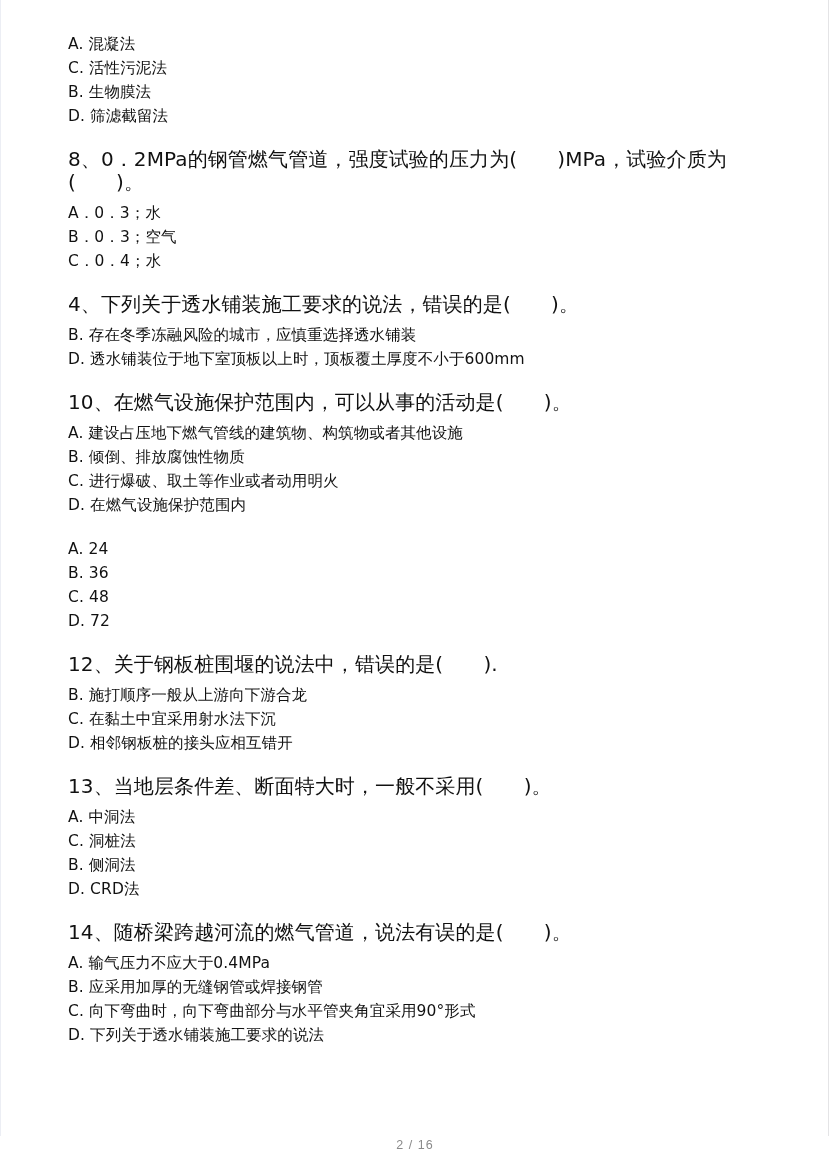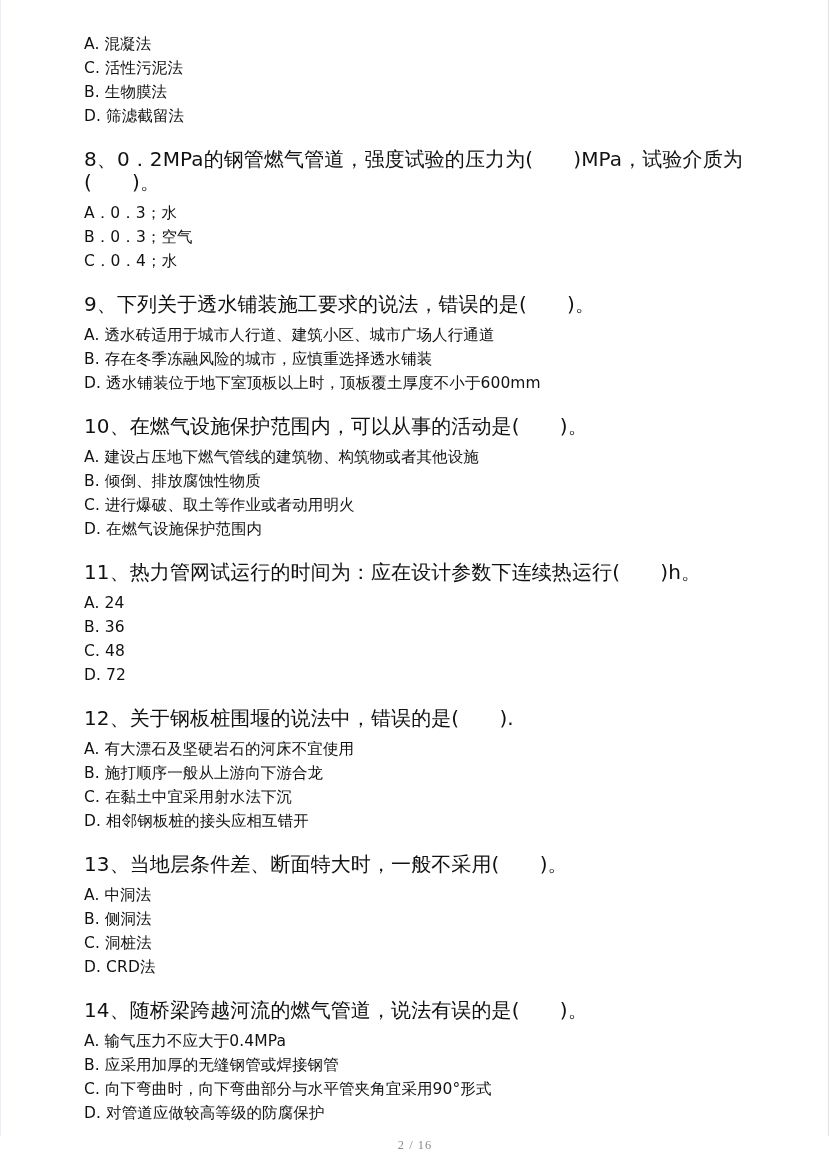--- a/index.html
+++ b/index.html
@@ -39,21 +39,20 @@
     width: 1px;
     height: 1136px;
     background: #e4e4e6;
   }
 
   #content {
     position: absolute;
     left: 68px;
     top: 32px;
     width: 700px;
-    margin-left: 16px;
   }
 
   .question-block {
     margin-bottom: 20px;
   }
 
   .q-stem {
     font-size: 20px;
     line-height: 23px;
     margin-bottom: 7px;
@@ -78,21 +77,21 @@
   #orphan-options {
     margin-bottom: 20px;
   }
 
   #footer {
     position: absolute;
     left: 0px;
     top: 1138px;
     width: 830px;
     text-align: center;
-    font-family: Liberation Serif, serif;
+    font-family: Liberation Sans, sans-serif;
     font-size: 12.5px;
     color: #8a8a8a;
     letter-spacing: 1px;
   }
 </style>
 </head>
 <body>
 
 <div id="page">
 
@@ -113,75 +112,72 @@
     <div class="question-block">
       <div class="q-stem">8、0．2MPa的钢管燃气管道，强度试验的压力为(　　)MPa，试验介质为(　　)。</div>
       <ul class="options">
         <li class="option">A．0．3；水</li>
         <li class="option">B．0．3；空气</li>
         <li class="option">C．0．4；水</li>
       </ul>
     </div>
 
     <div class="question-block">
-      <div class="q-stem">9、下列关于透水铺装施工要求的说法，错误的是(　　)。</div>
+      <div class="q-stem">4、下列关于透水铺装施工要求的说法，错误的是(　　)。</div>
       <ul class="options">
-        <li class="option">A. 透水砖适用于城市人行道、建筑小区、城市广场人行通道</li>
         <li class="option">B. 存在冬季冻融风险的城市，应慎重选择透水铺装</li>
         <li class="option">D. 透水铺装位于地下室顶板以上时，顶板覆土厚度不小于600mm</li>
       </ul>
     </div>
 
     <div class="question-block">
       <div class="q-stem">10、在燃气设施保护范围内，可以从事的活动是(　　)。</div>
       <ul class="options">
         <li class="option">A. 建设占压地下燃气管线的建筑物、构筑物或者其他设施</li>
         <li class="option">B. 倾倒、排放腐蚀性物质</li>
         <li class="option">C. 进行爆破、取土等作业或者动用明火</li>
         <li class="option">D. 在燃气设施保护范围内</li>
       </ul>
     </div>
 
     <div class="question-block">
-      <div class="q-stem">11、热力管网试运行的时间为：应在设计参数下连续热运行(　　)h。</div>
       <ul class="options">
         <li class="option">A. 24</li>
         <li class="option">B. 36</li>
         <li class="option">C. 48</li>
         <li class="option">D. 72</li>
       </ul>
     </div>
 
     <div class="question-block">
       <div class="q-stem">12、关于钢板桩围堰的说法中，错误的是(　　).</div>
       <ul class="options">
-        <li class="option">A. 有大漂石及坚硬岩石的河床不宜使用</li>
         <li class="option">B. 施打顺序一般从上游向下游合龙</li>
         <li class="option">C. 在黏土中宜采用射水法下沉</li>
         <li class="option">D. 相邻钢板桩的接头应相互错开</li>
       </ul>
     </div>
 
     <div class="question-block">
       <div class="q-stem">13、当地层条件差、断面特大时，一般不采用(　　)。</div>
       <ul class="options">
         <li class="option">A. 中洞法</li>
+        <li class="option">C. 洞桩法</li>
         <li class="option">B. 侧洞法</li>
-        <li class="option">C. 洞桩法</li>
         <li class="option">D. CRD法</li>
       </ul>
     </div>
 
     <div class="question-block">
       <div class="q-stem">14、随桥梁跨越河流的燃气管道，说法有误的是(　　)。</div>
       <ul class="options">
         <li class="option">A. 输气压力不应大于0.4MPa</li>
         <li class="option">B. 应采用加厚的无缝钢管或焊接钢管</li>
         <li class="option">C. 向下弯曲时，向下弯曲部分与水平管夹角宜采用90°形式</li>
-        <li class="option">D. 对管道应做较高等级的防腐保护</li>
+        <li class="option">D. 下列关于透水铺装施工要求的说法</li>
       </ul>
     </div>
 
   </div>
 
   <div id="footer">2 / 16</div>
 
 </div>
 
 </body></html>

